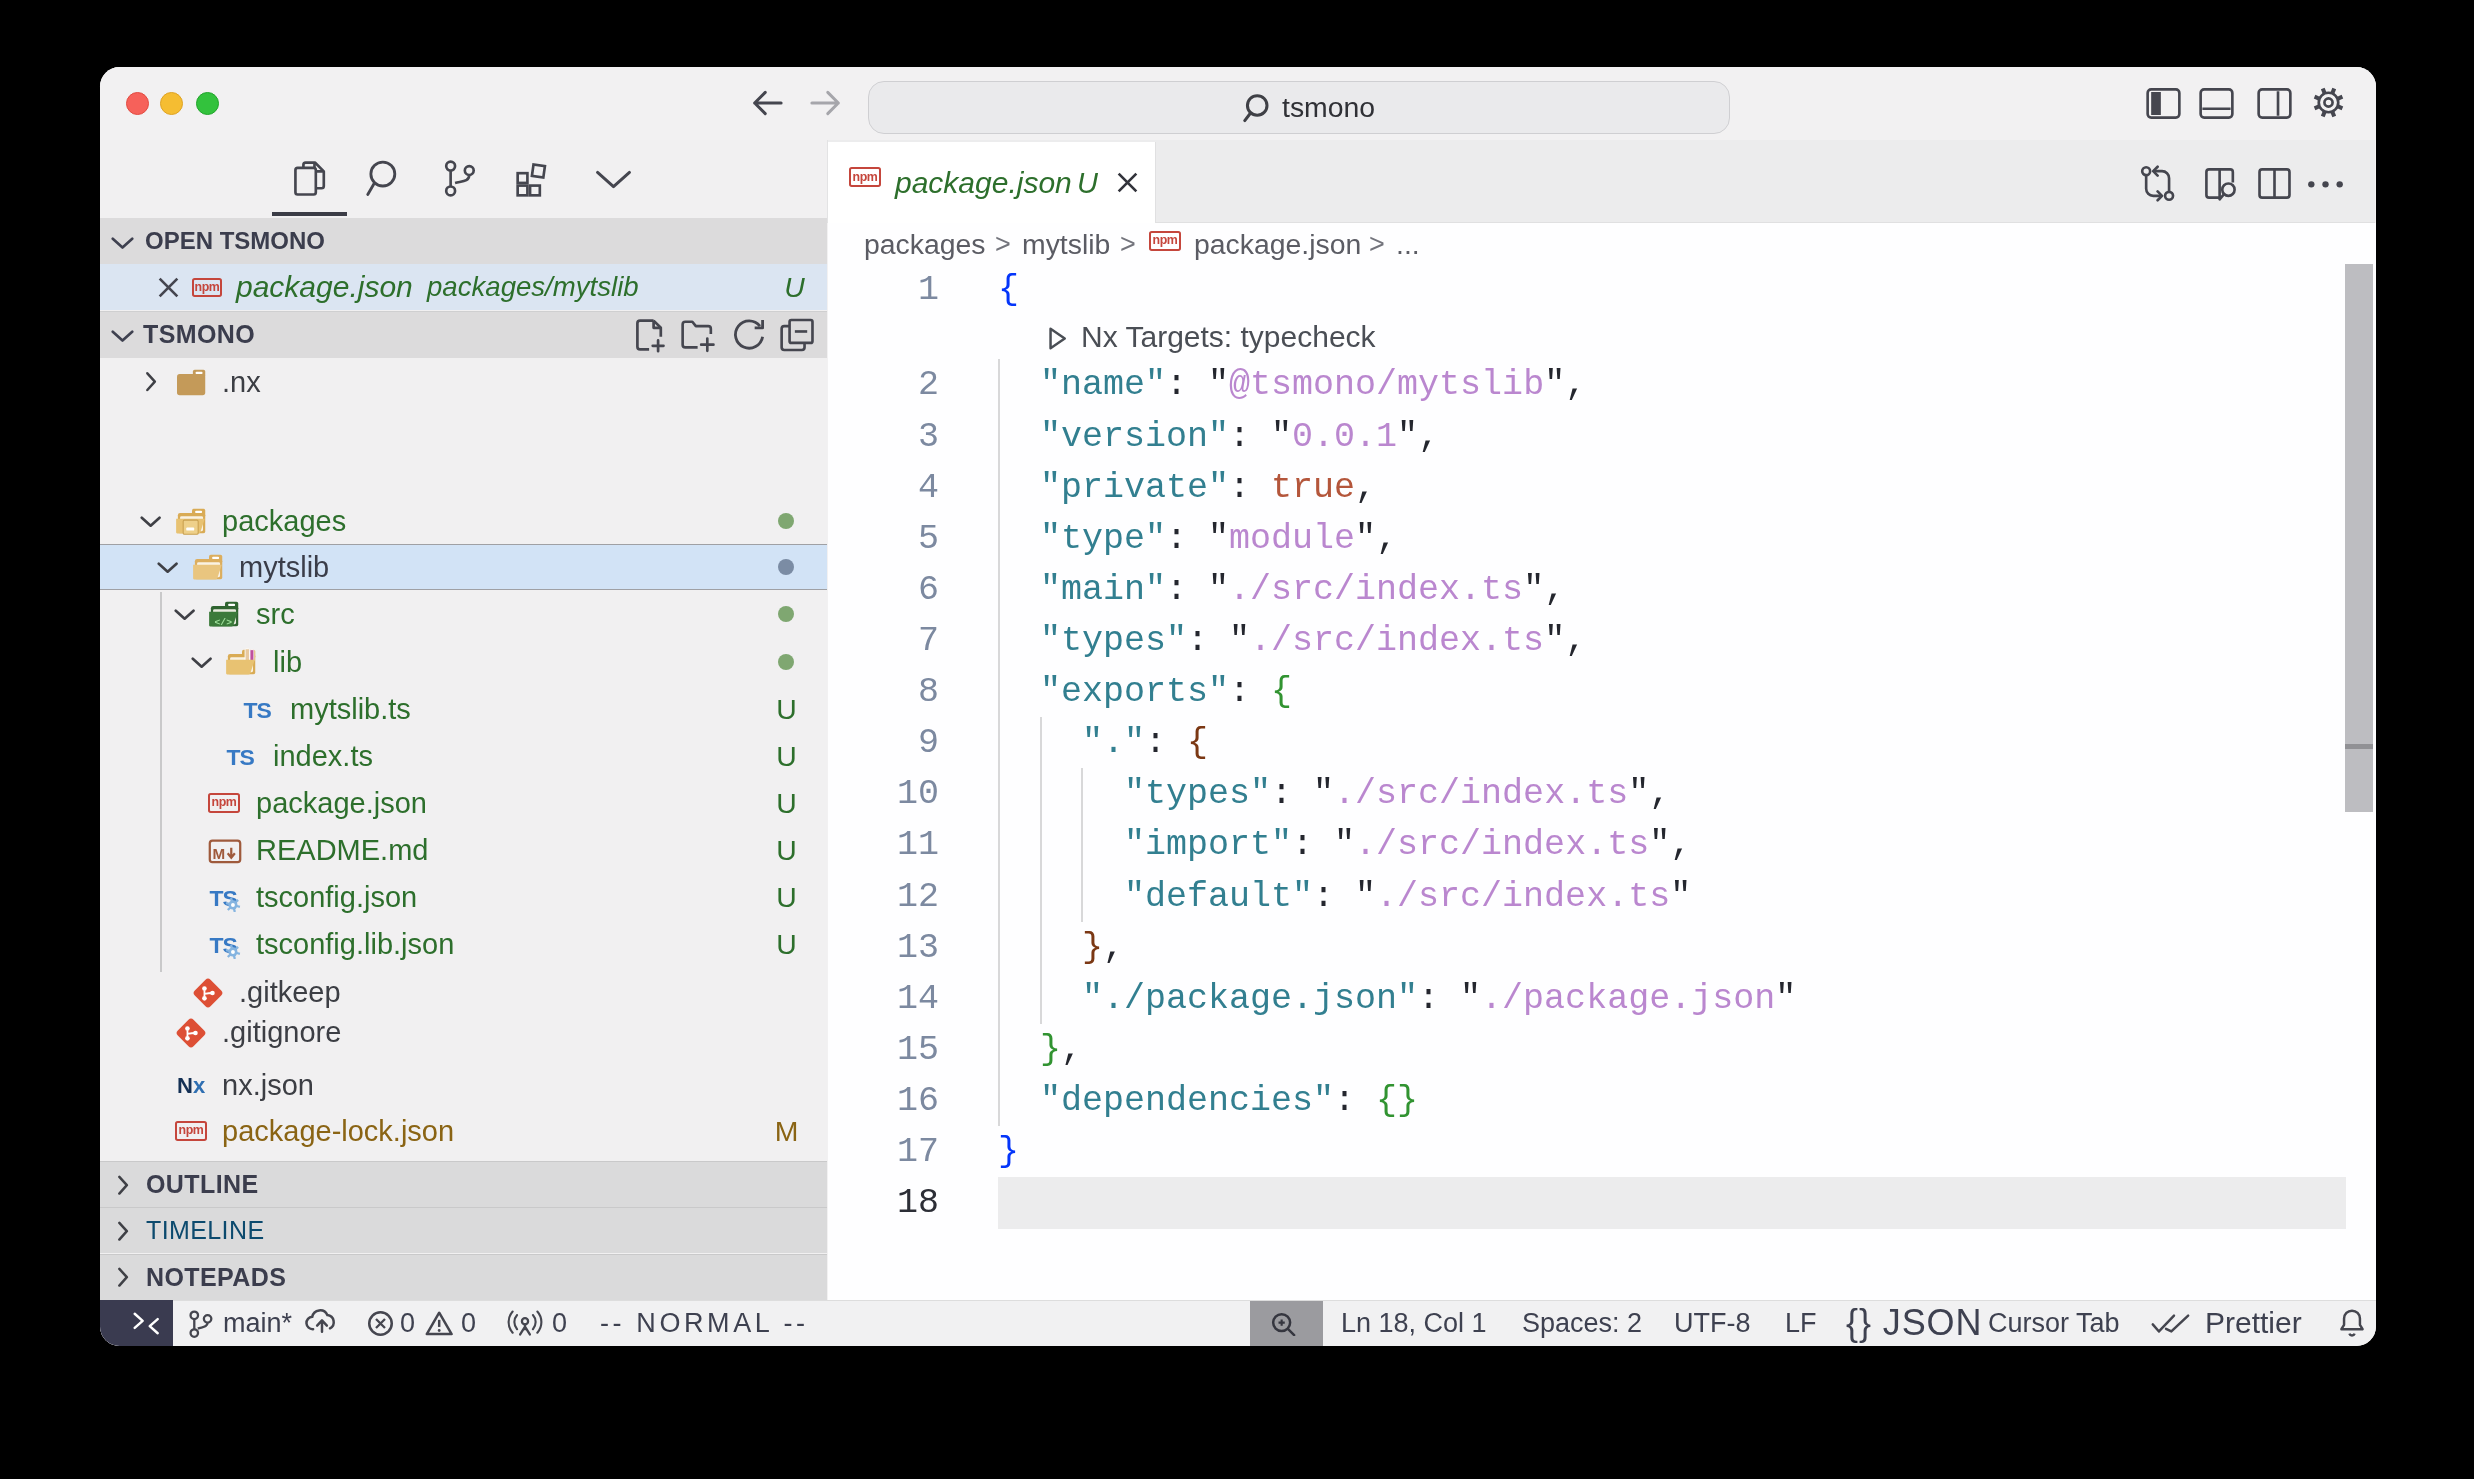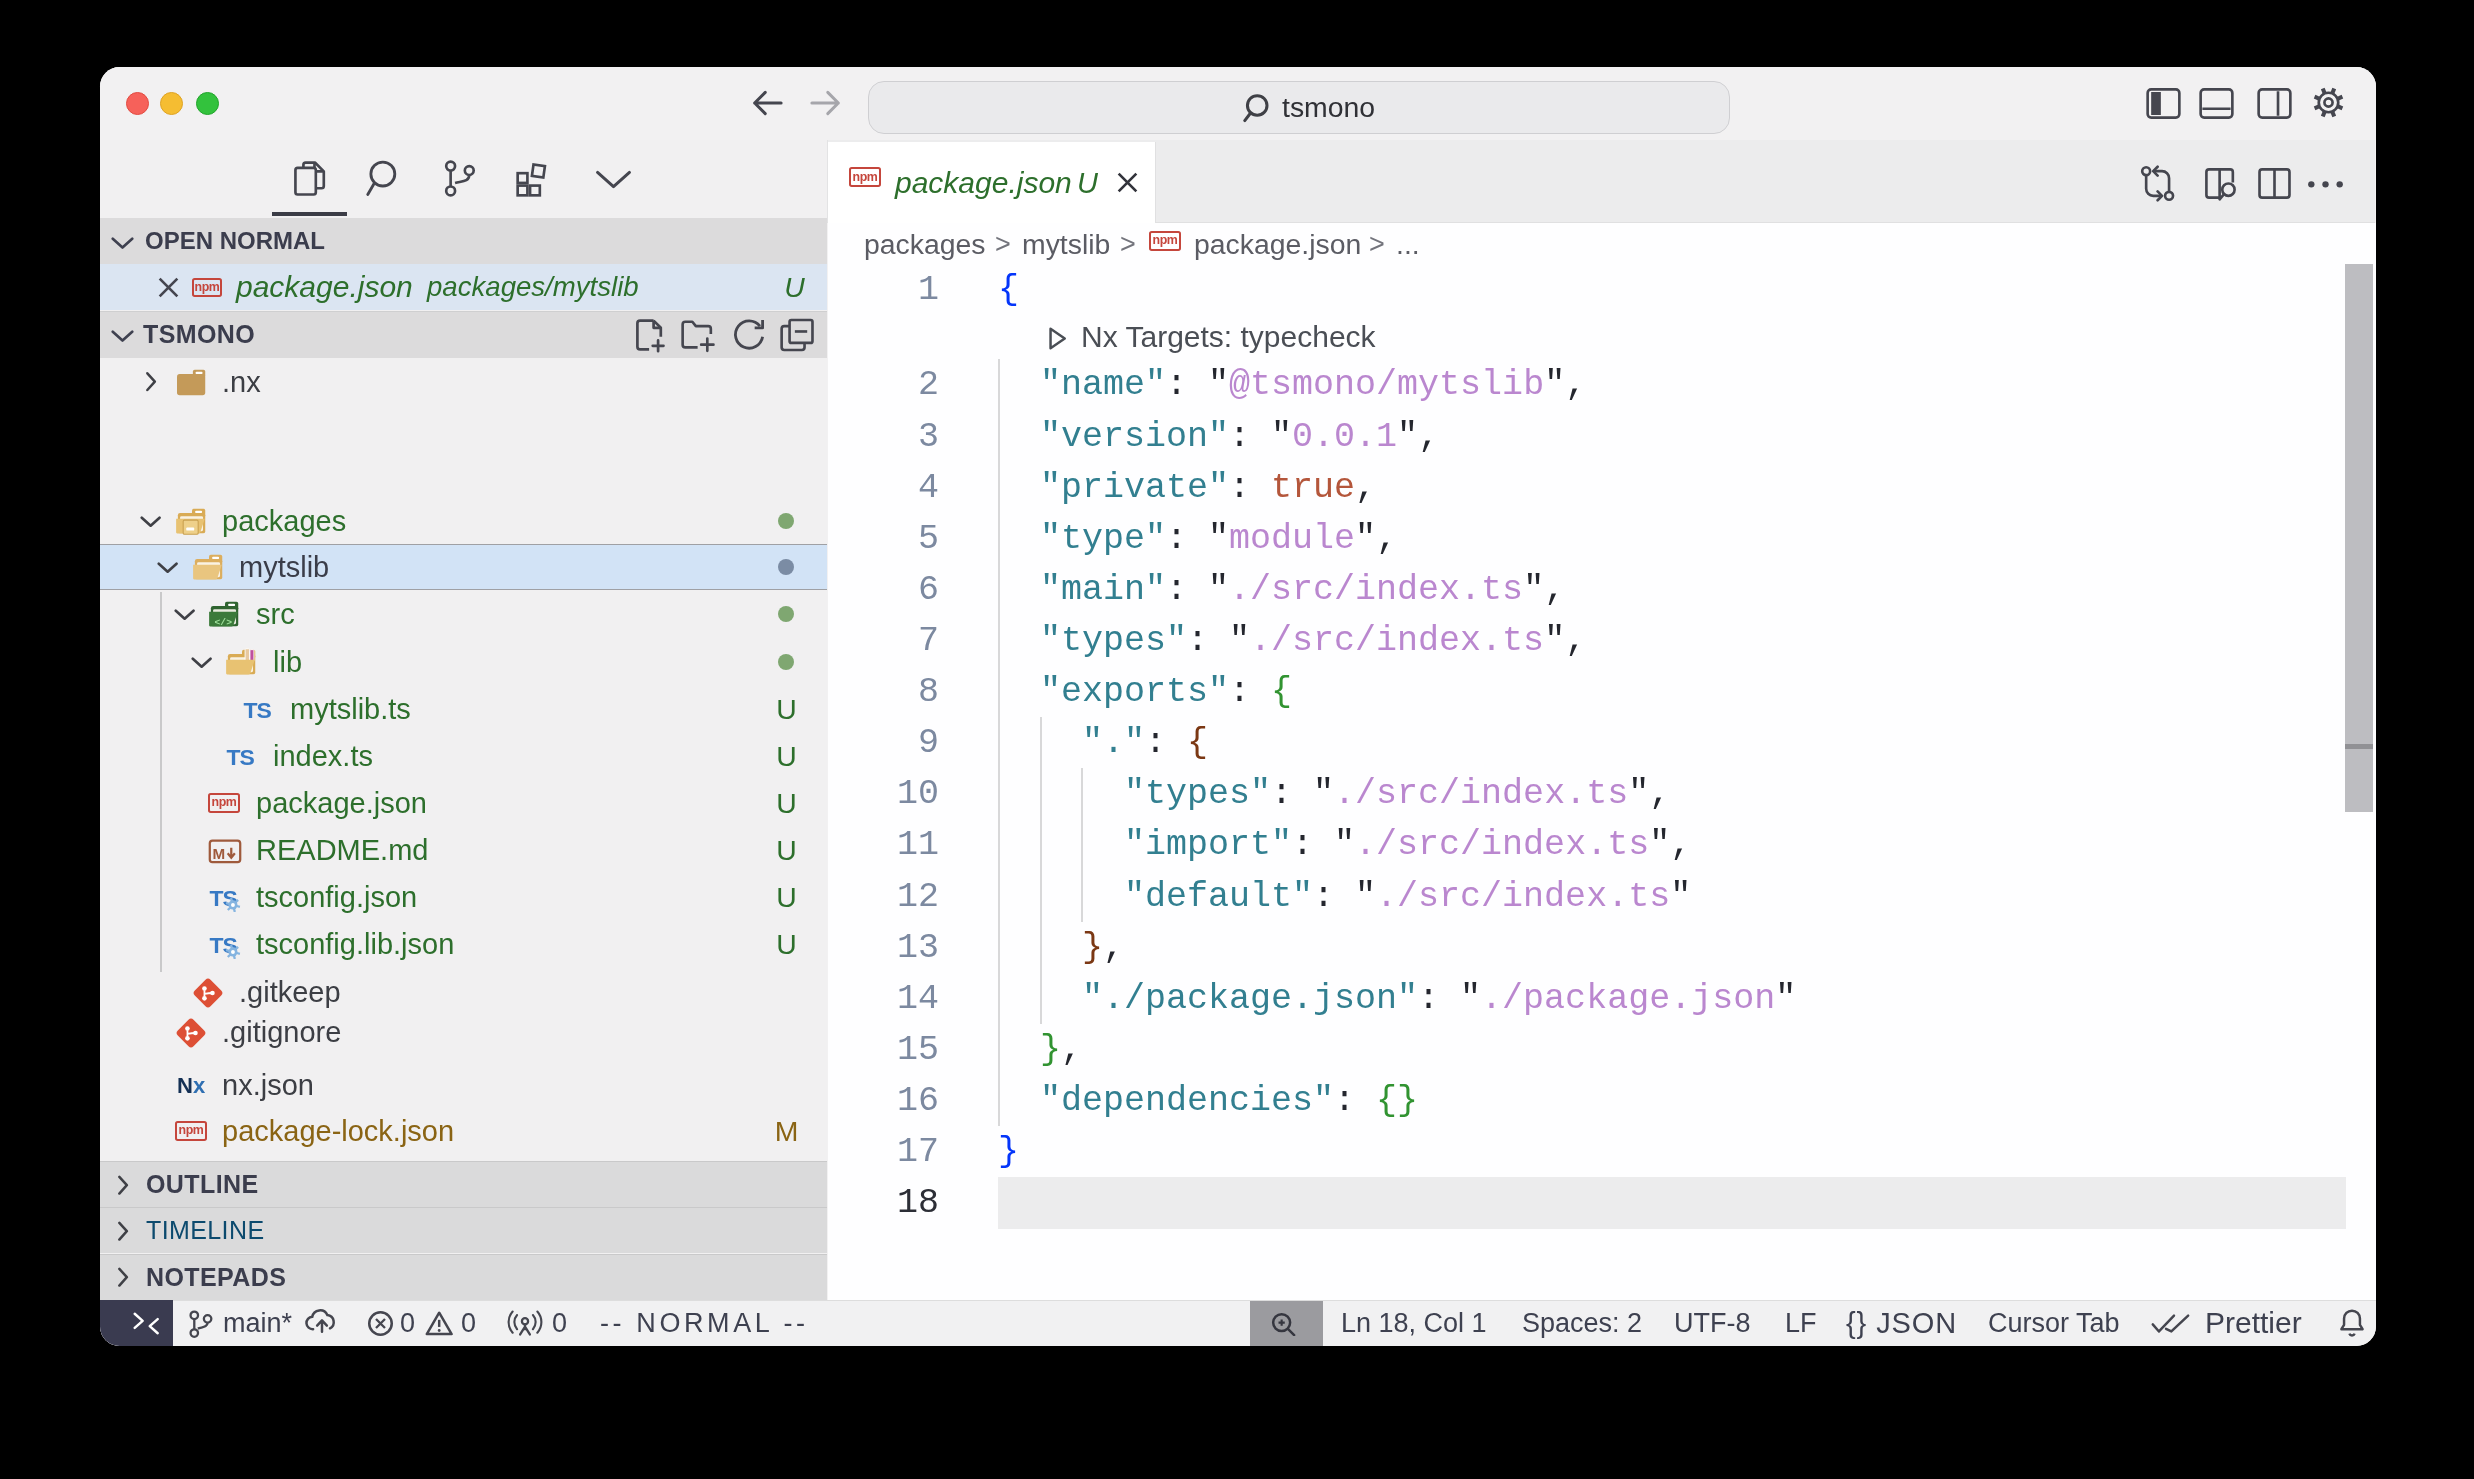--- a/index.html
+++ b/index.html
@@ -84,21 +84,21 @@
       <rect x="20" y="7" width="13" height="13" stroke="#45464f" stroke-width="3" transform="rotate(8 26 13)"></rect>
     </svg>
 <svg class="a" style="left:494px;top:100px" width="39" height="25" viewBox="0 0 44 28" fill="none">
       <path d="M4 6l18 16L40 6" stroke="#45464f" stroke-width="3.4" stroke-linecap="round" stroke-linejoin="round"></path>
     </svg>
 <div class="a" style="left:172px;top:145px;width:75px;height:3.6px;background:#3b3c46"></div>
 <div class="hdr" style="top:151px;height:46px;line-height:46px"></div>
 <svg class="a" style="left:10.7px;top:169px" width="23" height="14.2" viewBox="0 0 26 16" fill="none">
       <path d="M2 3l11 10L24 3" stroke="#3f4150" stroke-width="3" stroke-linecap="round" stroke-linejoin="round"></path>
     </svg>
-<div class="a" style="left:45px;top:151px;height:46px;line-height:46px;font-weight:bold;font-size:24px;color:#3b3d4d">OPEN NORMAL</div>
+<div class="a" style="left:45px;top:151px;height:46px;line-height:46px;font-weight:bold;font-size:24px;color:#3b3d4d">OPEN TSMONO</div>
 <div class="a" style="left:0;top:197px;width:727px;height:46px;background:#dbe5f2"></div>
 <svg class="a" style="left:57px;top:209px" width="23" height="23" viewBox="0 0 26 26" fill="none">
       <path d="M3 3l20 20M23 3L3 23" stroke="#44454f" stroke-width="3"></path>
     </svg>
 <div class="a" style="left:92px;top:211px;width:30px;height:18.7px;border:2.7px solid #c5463c;border-radius:2.7px;"></div>
     <div class="a" style="left:92px;top:210px;width:30px;height:20.4px;line-height:20.4px;text-align:center;font-weight:bold;font-size:12.4px;color:#c5463c;letter-spacing:-0.4px;font-family:'Liberation Sans',sans-serif;font-style:normal">npm</div>
 <div class="a green" style="left:136px;top:197px;height:46px;line-height:46px;font-size:30px;font-style:italic">package.json</div>
 <div class="a green" style="left:327px;top:197px;height:36px;line-height:46px;font-size:27.6px;font-style:italic">packages/mytslib</div>
 <div class="a green" style="left:668px;top:197px;width:53px;text-align:center;height:46px;line-height:46px;font-size:28.4px;font-style:italic">U</div>
 <div class="hdr" style="top:244px;height:47px;line-height:47px;border-top:0.9px solid #cfcfd0"></div>
@@ -375,21 +375,21 @@
 <div class="a" style="left:1150px;top:1234px;width:73px;height:45px;background:#9b9b9f"></div>
 <svg class="a" style="left:1170px;top:1244px" width="34" height="25" viewBox="0 0 38 28" fill="none">
       <circle cx="13" cy="13" r="9.5" stroke="#35363f" stroke-width="2.8"></circle>
       <path d="M20 20l7 7" stroke="#35363f" stroke-width="2.8" stroke-linecap="round"></path>
       <path d="M9.5 13h7M13 9.5v7" stroke="#35363f" stroke-width="2.4"></path>
     </svg>
 <div class="sb" style="left:1241px;top:1233px">Ln 18, Col 1</div>
 <div class="sb" style="left:1422px;top:1233px">Spaces: 2</div>
 <div class="sb" style="left:1574px;top:1233px">UTF-8</div>
 <div class="sb" style="left:1685px;top:1233px">LF</div>
-<div class="sb" style="left:1746px;top:1233px;font-size:29px;letter-spacing:0.9px">{} JSON</div>
+<div class="sb" style="left:1746px;top:1233px;font-size:36px;letter-spacing:0.9px">{} JSON</div>
 <div class="sb" style="left:1888px;top:1233px">Cursor Tab</div>
 <svg class="a" style="left:2051px;top:1244px" width="46" height="25" viewBox="0 0 52 28" fill="none">
       <path d="M2 15l7 8L26 5M17 20l6 3L42 5" stroke="#45464f" stroke-width="2.8" stroke-linecap="round" stroke-linejoin="round"></path>
     </svg>
 <div class="sb" style="left:2105px;top:1233px;font-size:30px">Prettier</div>
 <svg class="a" style="left:2237px;top:1241px" width="30" height="30" viewBox="0 0 34 34" fill="none">
       <path d="M17 3a9 9 0 019 9v7l3 5H5l3-5v-7a9 9 0 019-9z" stroke="#45464f" stroke-width="2.8" stroke-linejoin="round"></path>
       <path d="M14 29a3.2 3.2 0 006 0" stroke="#45464f" stroke-width="2.8"></path>
     </svg>
 <div class="a" style="left:727px;top:73px;width:1548px;height:83px;background:#ececed;border-left:0.9px solid #e3e3e4;border-bottom:0.9px solid #e0e0e1"></div>

